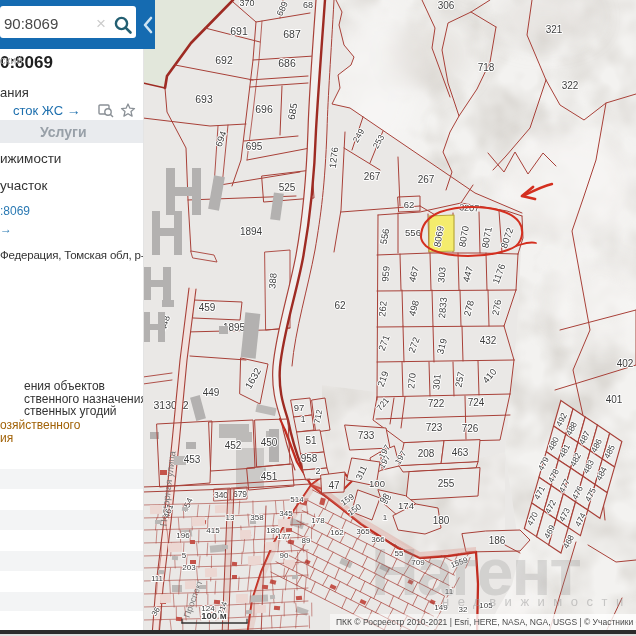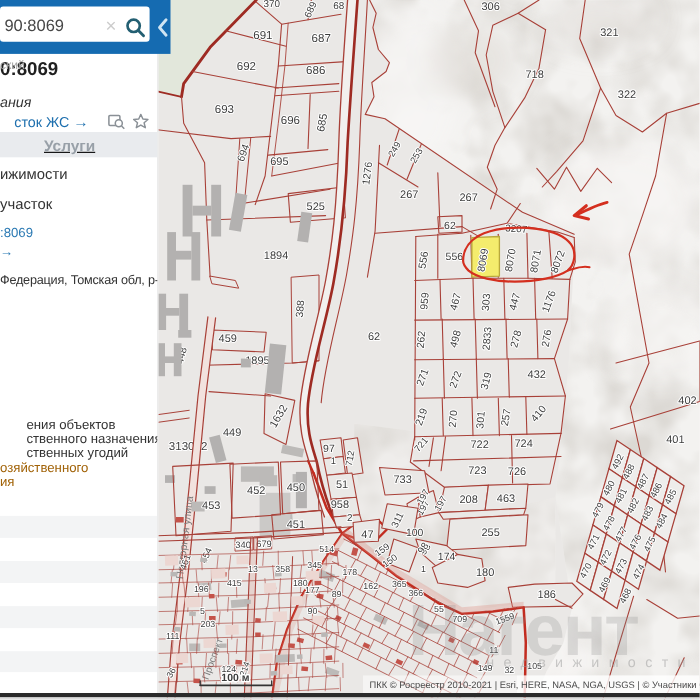--- a/index.html
+++ b/index.html
@@ -692,29 +692,29 @@
 <text x="336" y="625" font-size="8.5" fill="#4a4a4a" font-family="Liberation Sans, sans-serif">ПКК © Росреестр 2010-2021 | Esri, HERE, NASA, NGA, USGS | © Участники Ор</text>
 <text x="214" y="619" font-size="9.5" fill="#3d3d3d" font-weight="bold" text-anchor="middle" paint-order="stroke" stroke="#ffffff" stroke-width="2.5" stroke-linejoin="round">100 м</text>
 <path d="M182,623 L247,623" fill="none" stroke="#333" stroke-width="1.6" stroke-linejoin="round" stroke-linecap="round"></path>
 <path d="M182,619 L182,623 M247,619 L247,623" fill="none" stroke="#333" stroke-width="1.2" stroke-linejoin="round" stroke-linecap="round"></path>
 </svg>
 </div>
 
 <div class="abs" style="left:0;top:0;width:143px;height:630px;background:#ffffff;overflow:hidden;border-right:1px solid #e4e4e4;">
   <div class="abs" style="left:0;top:53px;width:143px;font-size:17px;font-weight:bold;color:#1f1f1f;">0:8069</div>
   <div class="abs" style="left:0;top:54px;width:143px;font-size:11px;color:#a3a3a3;">ский</div>
-  <div class="abs" style="left:0;top:85px;width:171px;font-size:13px;color:#333;font-style:italic;">ания</div>
+  <div class="abs" style="left:0;top:85px;width:171px;font-size:13px;color:#333;">ания</div>
   <div class="abs" style="left:0;top:102px;width:143px;font-size:13px;color:#1d6fae;padding-left:13px;">сток ЖС <span style="font-size:14px;">→</span></div>
   <svg class="abs" style="left:98px;top:102px;" width="40" height="16" viewBox="0 0 40 16">
     <rect x="1" y="3" width="10" height="9" fill="none" stroke="#8a9096" stroke-width="1.4" rx="1"></rect>
     <circle cx="10" cy="10" r="3.2" fill="#fff" stroke="#8a9096" stroke-width="1.4"></circle>
     <path d="M12.5,12.5 L15,15" stroke="#8a9096" stroke-width="1.4"></path>
     <path d="M30 2 L31.9 6.2 L36.5 6.6 L33 9.6 L34.1 14.1 L30 11.7 L25.9 14.1 L27 9.6 L23.5 6.6 L28.1 6.2 Z" fill="none" stroke="#8a9096" stroke-width="1.3" stroke-linejoin="round"></path>
   </svg>
-  <div class="abs" style="left:0;top:120px;width:143px;height:23px;background:#e9ebee;text-decoration:underline;">
+  <div class="abs" style="left:0;top:120px;width:143px;height:23px;background:#e9ebee;">
     <div style="margin-left:40px;margin-top:4px;font-size:14px;font-weight:bold;color:#98a0a8;">Услуги</div>
   </div>
   <div class="abs" style="left:0;top:151px;width:143px;font-size:13.5px;color:#333;">ижимости</div>
   <div class="abs" style="left:0;top:178px;width:143px;font-size:13.5px;color:#333;">участок</div>
   <div class="abs" style="left:0;top:204px;width:143px;font-size:12px;color:#2a79b3;">:8069</div>
   <div class="abs" style="left:0;top:222px;width:143px;font-size:12px;color:#2a79b3;">→</div>
   <div class="abs" style="left:0;top:249px;width:143px;font-size:11.5px;color:#333;letter-spacing:-0.2px;white-space:nowrap;">Федерация, Томская обл, р-</div>
   <div class="abs" style="left:0;top:380px;width:143px;font-size:12px;color:#333;line-height:12.5px;padding-left:24px;">ения объектов<br>ственного назначения и<br>ственных угодий</div>
   <div class="abs" style="left:0;top:419px;width:143px;font-size:12px;color:#a16207;line-height:12.5px;">озяйственного<br>ия</div>
   <div class="abs" style="left:0;top:469px;width:143px;height:20px;background:#f3f4f5;"></div>

